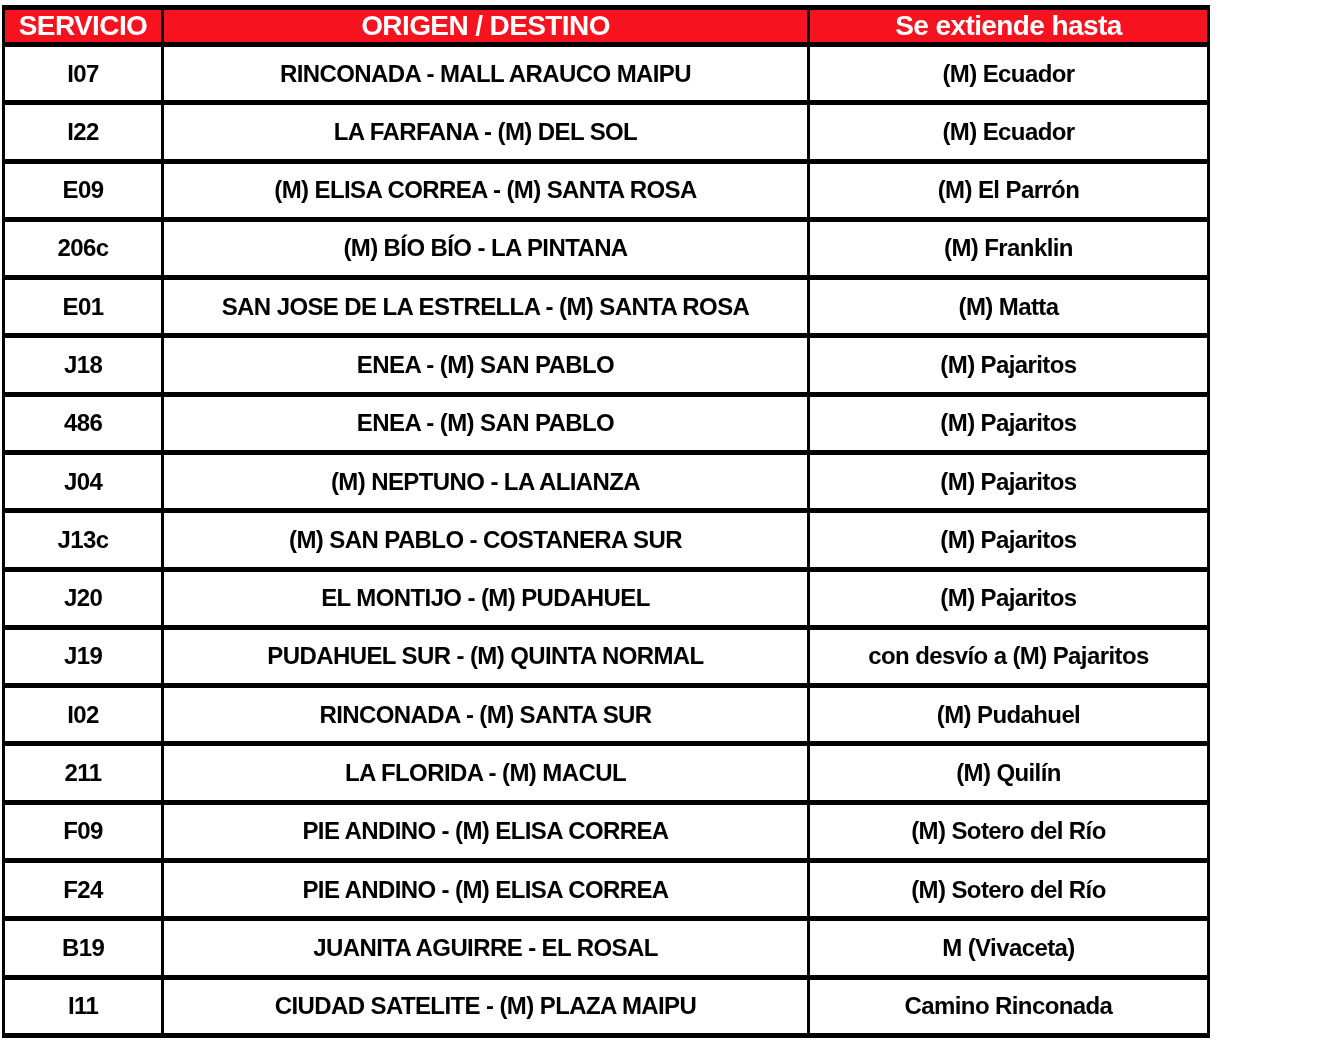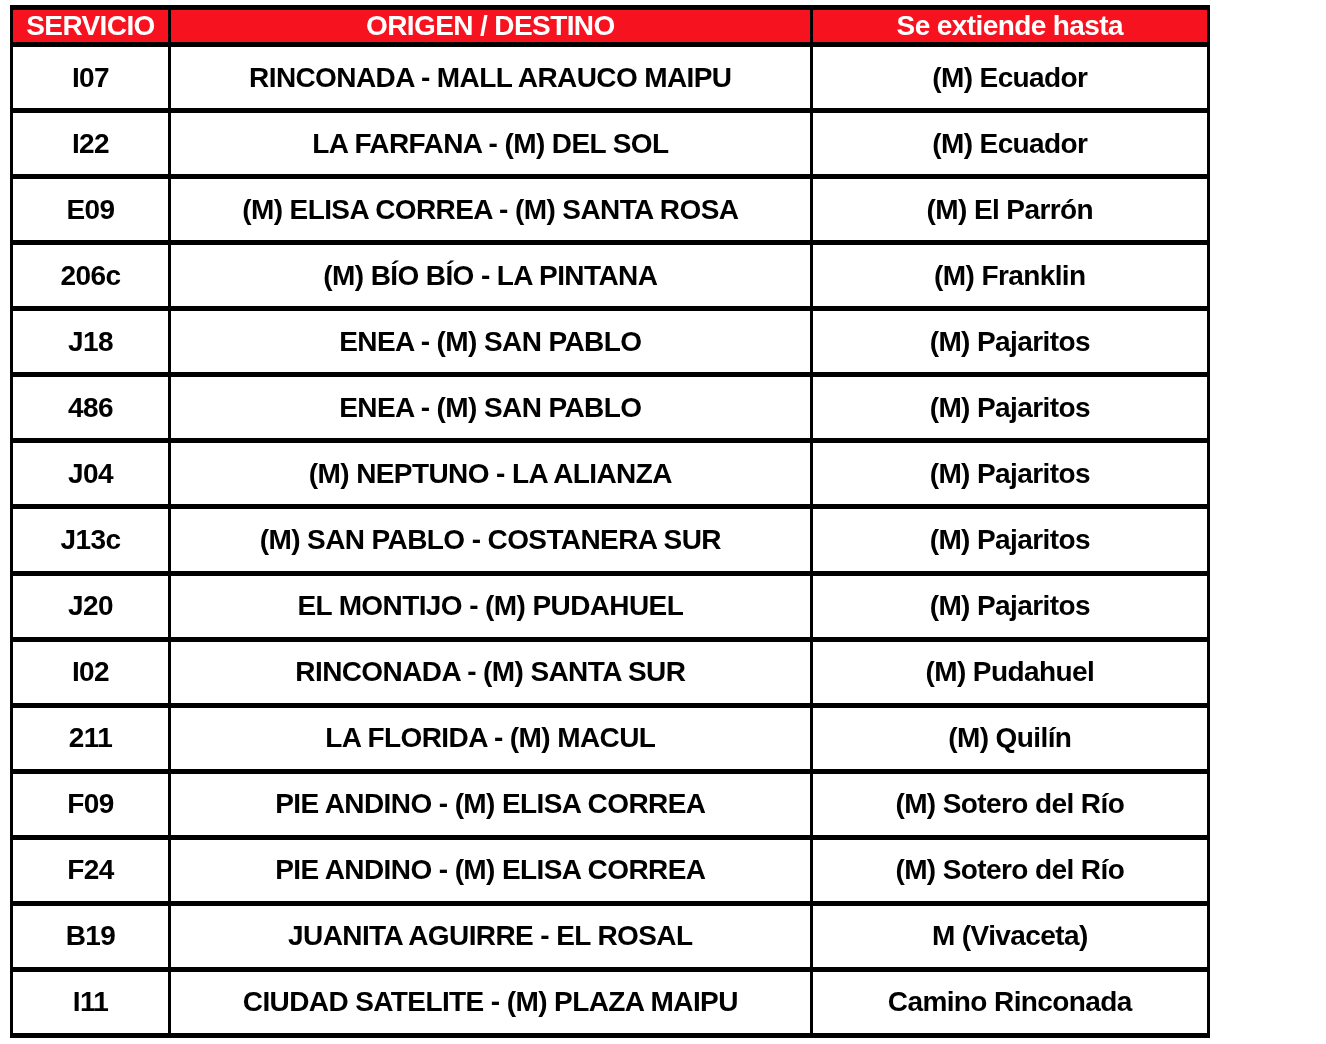--- a/index.html
+++ b/index.html
@@ -14,21 +14,21 @@
     margin: 0;
     padding: 0;
     background: #ffffff;
     width: 1326px;
     height: 1044px;
     overflow: hidden;
   }
   .page {
     width: 1218px;
     height: 1044px;
-    padding: 5px 8px 6px 10px;
+    padding: 5px 8px 6px 2px;
   }
   table.services {
     width: 100%;
     height: 100%;
     border-collapse: collapse;
     table-layout: fixed;
     font-family: "Liberation Sans", "DejaVu Sans", sans-serif;
     font-weight: bold;
   }
   table.services col.c-servicio { width: 13.2%; }
@@ -49,21 +49,21 @@
     letter-spacing: -0.6px;
   }
   table.services thead th {
     background: var(--header-bg);
     color: var(--header-text);
     font-size: 28px;
   }
   table.services tbody td {
     background: var(--row-bg);
     color: var(--row-text);
-    font-size: 28px;
+    font-size: 24px;
   }
 </style>
 </head>
 <body>
 
 <div class="page">
   <table class="services">
     <colgroup>
       <col class="c-servicio">
       <col class="c-origen">
@@ -91,20 +91,25 @@
           <td>E09</td>
           <td>(M) ELISA CORREA - (M) SANTA ROSA</td>
           <td>(M) El Parrón</td>
         </tr>
         <tr>
           <td>206c</td>
           <td>(M) BÍO BÍO - LA PINTANA</td>
           <td>(M) Franklin</td>
         </tr>
         <tr>
+          <td>E01</td>
+          <td>SAN JOSE DE LA ESTRELLA - (M) SANTA ROSA</td>
+          <td>(M) Matta</td>
+        </tr>
+        <tr>
           <td>J18</td>
           <td>ENEA - (M) SAN PABLO</td>
           <td>(M) Pajaritos</td>
         </tr>
         <tr>
           <td>486</td>
           <td>ENEA - (M) SAN PABLO</td>
           <td>(M) Pajaritos</td>
         </tr>
         <tr>
@@ -114,20 +119,25 @@
         </tr>
         <tr>
           <td>J13c</td>
           <td>(M) SAN PABLO - COSTANERA SUR</td>
           <td>(M) Pajaritos</td>
         </tr>
         <tr>
           <td>J20</td>
           <td>EL MONTIJO - (M) PUDAHUEL</td>
           <td>(M) Pajaritos</td>
+        </tr>
+        <tr>
+          <td>J19</td>
+          <td>PUDAHUEL SUR - (M) QUINTA NORMAL</td>
+          <td>con desvío a (M) Pajaritos</td>
         </tr>
         <tr>
           <td>I02</td>
           <td>RINCONADA - (M) SANTA SUR</td>
           <td>(M) Pudahuel</td>
         </tr>
         <tr>
           <td>211</td>
           <td>LA FLORIDA - (M) MACUL</td>
           <td>(M) Quilín</td>

